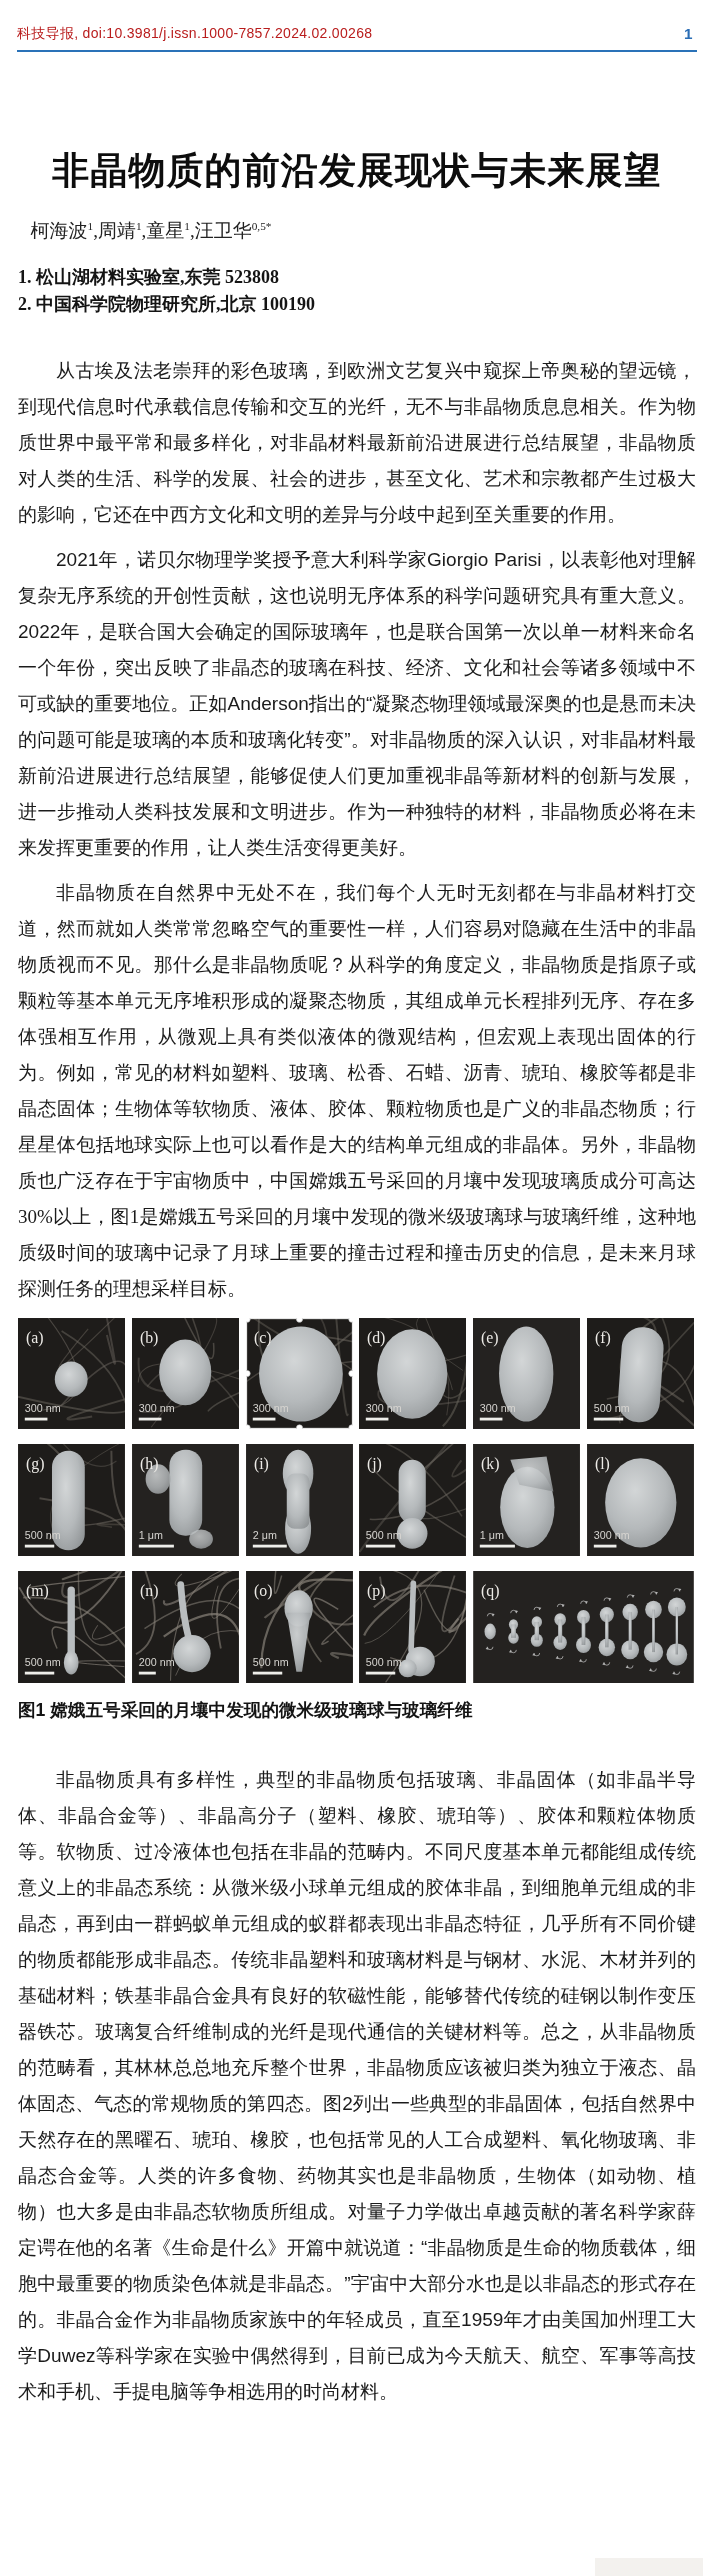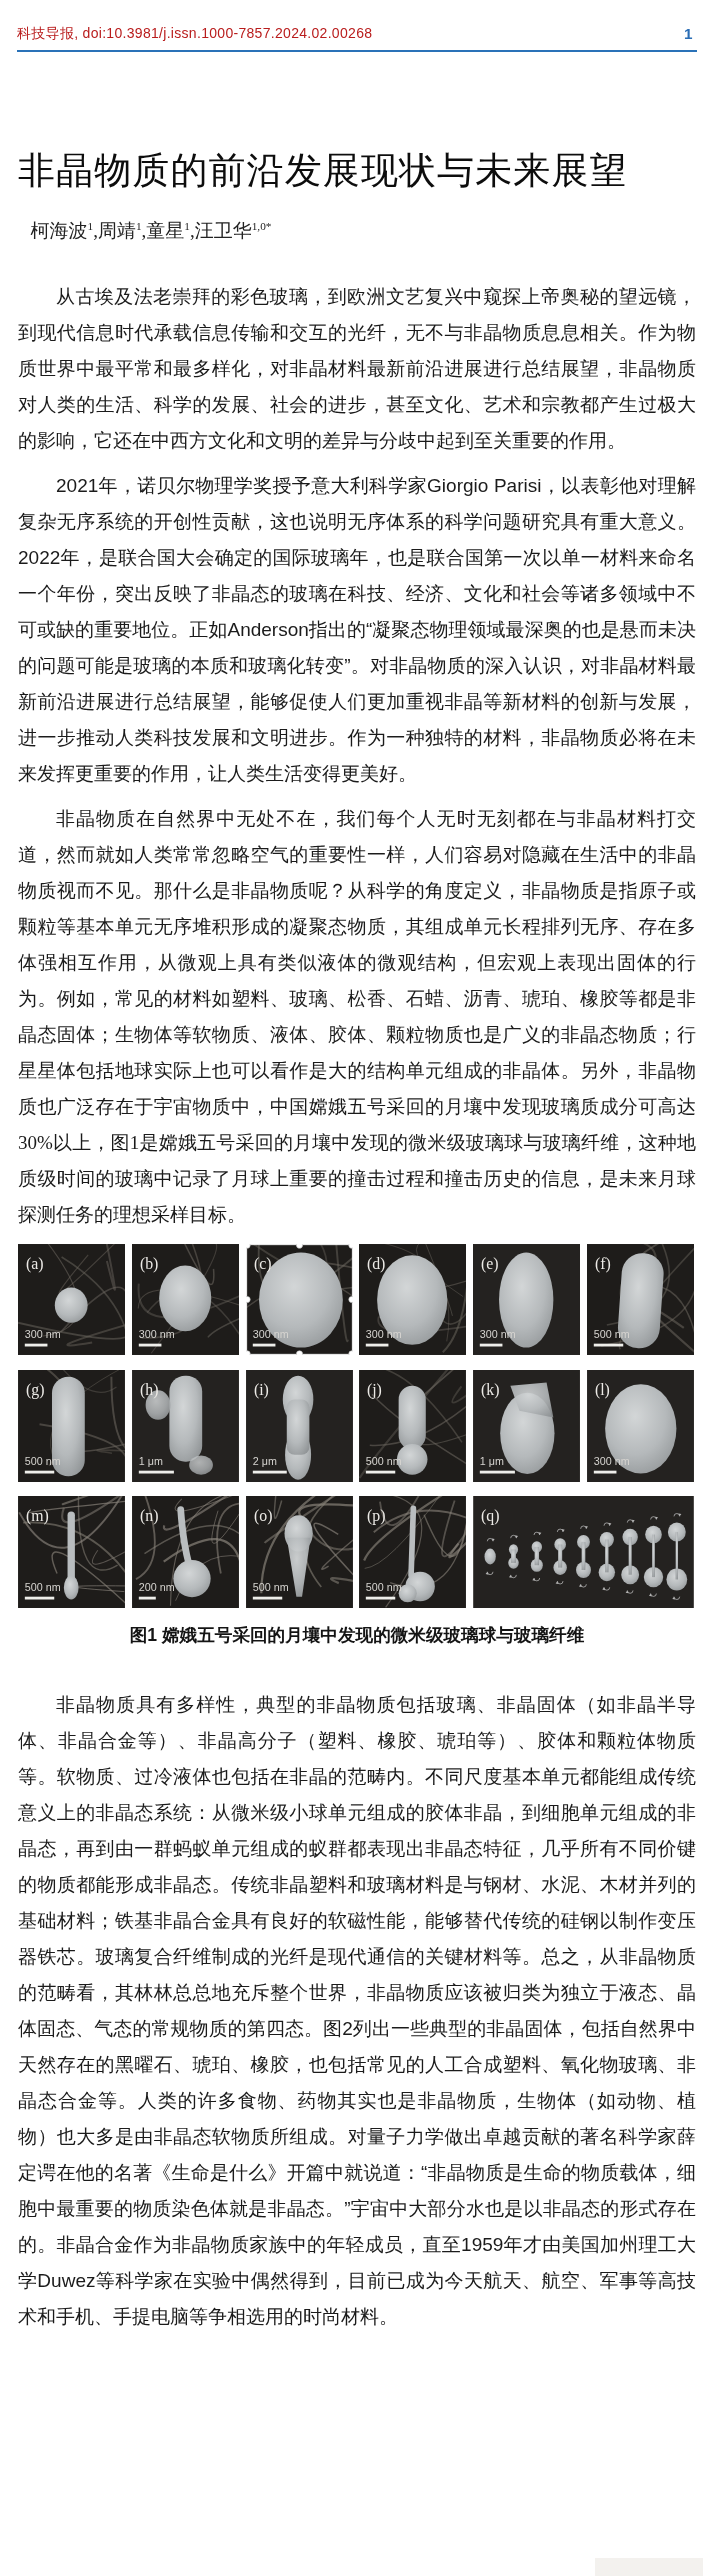--- a/index.html
+++ b/index.html
@@ -7,22 +7,22 @@
     width:714px;height:2576px;position:relative;background:#ffffff;
     font-family:"Liberation Sans", sans-serif;color:#1b1b1b;overflow:hidden;
   }
   .header{padding:25px 17px 0 17px;}
   .header-line{display:flex;justify-content:space-between;align-items:flex-end;}
   .journal-doi{font-size:14px;color:#b91c1c;letter-spacing:0.3px;}
   .page-number{font-size:15.3px;color:#2a6db5;font-weight:bold;padding-right:4.5px;}
   .header-rule{margin-top:6.8px;border-bottom:2.8px solid #2a72b8;}
   .article{padding:0 18px;}
   .title{
-    margin:95px 0 0 0;text-align:left;font-size:37px;line-height:48px;
-    font-weight:400;color:#0d0d0d;letter-spacing:1.1px;
+    margin:95px 0 0 0;text-align:center;font-size:37px;line-height:48px;
+    font-weight:700;color:#0d0d0d;letter-spacing:1.1px;
   }
   .authors{
     margin-top:23px;padding-left:12.5px;font-family:"Liberation Serif", serif;
     font-size:19px;color:#222;
   }
   .authors sup{font-size:11.3px;line-height:0;}
   .affiliations{margin-top:20.4px;}
   .affiliation{
     font-family:"Liberation Serif", serif;font-weight:bold;font-size:18px;
     line-height:27px;margin:0;color:#141414;
@@ -34,21 +34,21 @@
   #intro-paragraphs{margin-top:35px;}
   .section-heading{
     margin:26px 0 0 0;padding-left:32px;font-size:23px;font-weight:700;color:#0e0e0e;
   }
   #sec1-before{font-family:Liberation Serif, serif;}
   .figure{margin:11.3px 0 0 0;}
   .figure-rows{display:flex;flex-direction:column;gap:14.7px;}
   .figure-row{display:flex;gap:6.8px;}
   .figure-row svg{display:block;flex:0 0 auto;}
   .figure-caption{
-    margin-top:14.7px;text-align:center;font-size:17.6px;font-weight:600;color:#141414;
+    margin-top:14.7px;text-align:left;font-size:17.6px;font-weight:600;color:#141414;
   }
   #sec1-after{margin-top:40px;}
   .bottom-artifact{
     position:absolute;left:595px;top:2558px;width:108px;height:17.6px;
     background:#f3f1ee;
   }
 </style>
 </head>
 <body>
 
@@ -56,22 +56,26 @@
   <div class="header-line">
     <span class="journal-doi">科技导报, doi:10.3981/j.issn.1000-7857.2024.02.00268</span>
     <span class="page-number">1</span>
   </div>
   <div class="header-rule"></div>
 </div>
 
 <div class="article">
   <h1 class="title">非晶物质的前沿发展现状与未来展望</h1>
 
-  <div class="authors" id="authors"><span>柯海波</span><sup>1</sup><span>,</span><span>周靖</span><sup>1</sup><span>,</span><span>童星</span><sup>1</sup><span>,</span><span>汪卫华</span><sup>1,0*</sup></div>
-
+  <div class="authors" id="authors"><span>柯海波</span><sup>1</sup><span>,</span><span>周靖</span><sup>1</sup><span>,</span><span>童星</span><sup>1</sup><span>,</span><span>汪卫华</span><sup>0,5*</sup></div>
+
+  <div class="affiliations" id="affiliations">
+      <p class="affiliation">1. 松山湖材料实验室,东莞 523808</p>
+      <p class="affiliation">2. 中国科学院物理研究所,北京 100190</p>
+    </div>
 
   <div id="intro-paragraphs">
       <p class="para">从古埃及法老崇拜的彩色玻璃，到欧洲文艺复兴中窥探上帝奥秘的望远镜，到现代信息时代承载信息传输和交互的光纤，无不与非晶物质息息相关。作为物质世界中最平常和最多样化，对非晶材料最新前沿进展进行总结展望，非晶物质对人类的生活、科学的发展、社会的进步，甚至文化、艺术和宗教都产生过极大的影响，它还在中西方文化和文明的差异与分歧中起到至关重要的作用。</p>
       <p class="para">2021年，诺贝尔物理学奖授予意大利科学家Giorgio Parisi，以表彰他对理解复杂无序系统的开创性贡献，这也说明无序体系的科学问题研究具有重大意义。2022年，是联合国大会确定的国际玻璃年，也是联合国第一次以单一材料来命名一个年份，突出反映了非晶态的玻璃在科技、经济、文化和社会等诸多领域中不可或缺的重要地位。正如Anderson指出的“凝聚态物理领域最深奥的也是悬而未决的问题可能是玻璃的本质和玻璃化转变”。对非晶物质的深入认识，对非晶材料最新前沿进展进行总结展望，能够促使人们更加重视非晶等新材料的创新与发展，进一步推动人类科技发展和文明进步。作为一种独特的材料，非晶物质必将在未来发挥更重要的作用，让人类生活变得更美好。</p>
     </div>
 
 
   <div id="sec1-before">
       <p class="para">非晶物质在自然界中无处不在，我们每个人无时无刻都在与非晶材料打交道，然而就如人类常常忽略空气的重要性一样，人们容易对隐藏在生活中的非晶物质视而不见。那什么是非晶物质呢？从科学的角度定义，非晶物质是指原子或颗粒等基本单元无序堆积形成的凝聚态物质，其组成单元长程排列无序、存在多体强相互作用，从微观上具有类似液体的微观结构，但宏观上表现出固体的行为。例如，常见的材料如塑料、玻璃、松香、石蜡、沥青、琥珀、橡胶等都是非晶态固体；生物体等软物质、液体、胶体、颗粒物质也是广义的非晶态物质；行星星体包括地球实际上也可以看作是大的结构单元组成的非晶体。另外，非晶物质也广泛存在于宇宙物质中，中国嫦娥五号采回的月壤中发现玻璃质成分可高达30%以上，图1是嫦娥五号采回的月壤中发现的微米级玻璃球与玻璃纤维，这种地质级时间的玻璃中记录了月球上重要的撞击过程和撞击历史的信息，是未来月球探测任务的理想采样目标。</p>
     </div>

